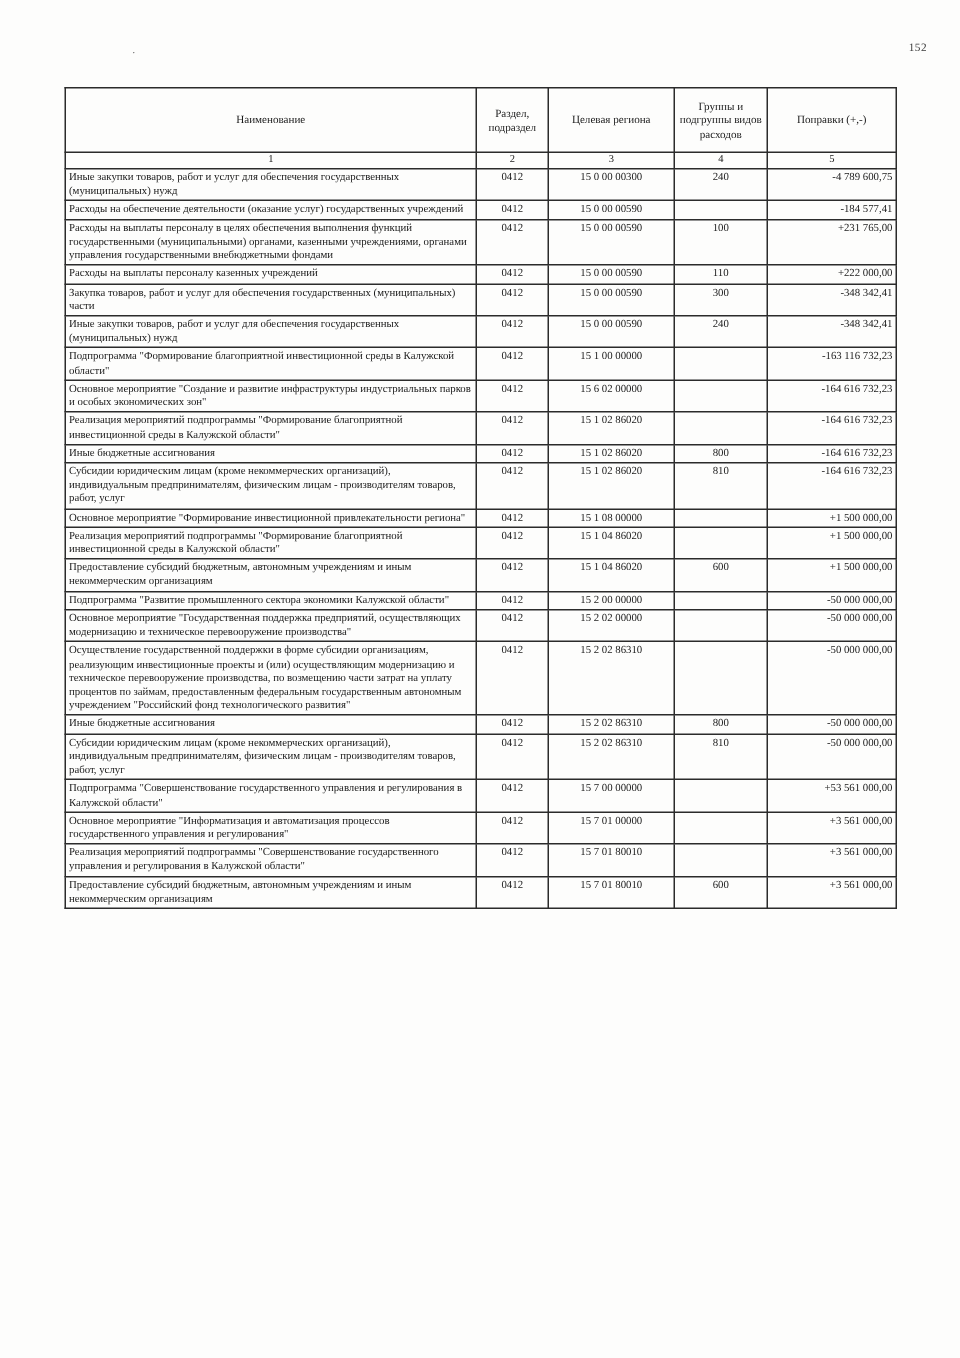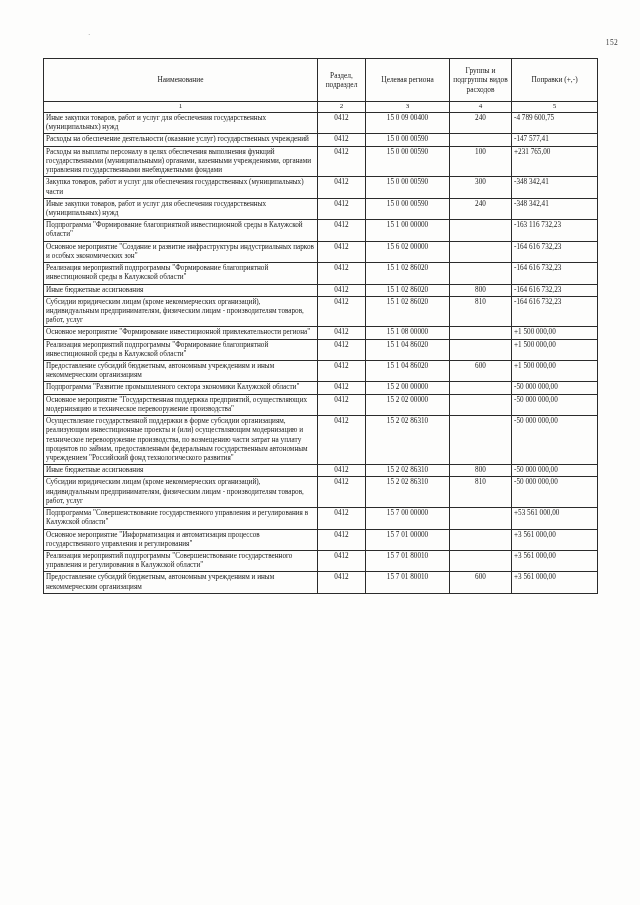--- a/index.html
+++ b/index.html
@@ -18,21 +18,21 @@
   .page {
     position: absolute;
     left: 0; top: 0;
     width: 640px;
     height: 905px;
     background: #fdfdfc;
   }
   .page-number {
     position: absolute;
     right: 22px;
-    top: 38px;
+    top: 27px;
     font-size: 7.5px;
     color: #3a3a3a;
     letter-spacing: 0.3px;
     text-align: right;
   }
   .stray-mark {
     position: absolute;
     left: 88px;
     top: 31px;
     font-size: 7px;
@@ -75,20 +75,21 @@
 
   td.name {
     text-align: left;
     padding-left: 3px;
   }
   td.razdel, td.target, td.group {
     text-align: center;
     vertical-align: bottom;
   }
   td.delta {
+    text-align: right;
     vertical-align: bottom;
     padding-right: 3px;
     white-space: nowrap;
   }
 </style>
 </head>
 <body>
 
 <div class="page">
 
@@ -116,37 +117,44 @@
         <th>2</th>
         <th>3</th>
         <th>4</th>
         <th>5</th>
       </tr>
     </thead>
     <tbody>
         <tr>
           <td class="name">Иные закупки товаров, работ и услуг для обеспечения государственных (муниципальных) нужд</td>
           <td class="razdel">0412</td>
-          <td class="target">15 0 09 00400</td>
+          <td class="target">15 0 00 00300</td>
           <td class="group">240</td>
           <td class="delta">-4 789 600,75</td>
         </tr>
         <tr>
           <td class="name">Расходы на обеспечение деятельности (оказание услуг) государственных учреждений</td>
           <td class="razdel">0412</td>
           <td class="target">15 0 00 00590</td>
           <td class="group"></td>
-          <td class="delta">-147 577,41</td>
+          <td class="delta">-184 577,41</td>
         </tr>
         <tr>
           <td class="name">Расходы на выплаты персоналу в целях обеспечения выполнения функций государственными (муниципальными) органами, казенными учреждениями, органами управления государственными внебюджетными фондами</td>
           <td class="razdel">0412</td>
           <td class="target">15 0 00 00590</td>
           <td class="group">100</td>
           <td class="delta">+231 765,00</td>
+        </tr>
+        <tr>
+          <td class="name">Расходы на выплаты персоналу казенных учреждений</td>
+          <td class="razdel">0412</td>
+          <td class="target">15 0 00 00590</td>
+          <td class="group">110</td>
+          <td class="delta">+222 000,00</td>
         </tr>
         <tr>
           <td class="name">Закупка товаров, работ и услуг для обеспечения государственных (муниципальных) части</td>
           <td class="razdel">0412</td>
           <td class="target">15 0 00 00590</td>
           <td class="group">300</td>
           <td class="delta">-348 342,41</td>
         </tr>
         <tr>
           <td class="name">Иные закупки товаров, работ и услуг для обеспечения государственных (муниципальных) нужд</td>

